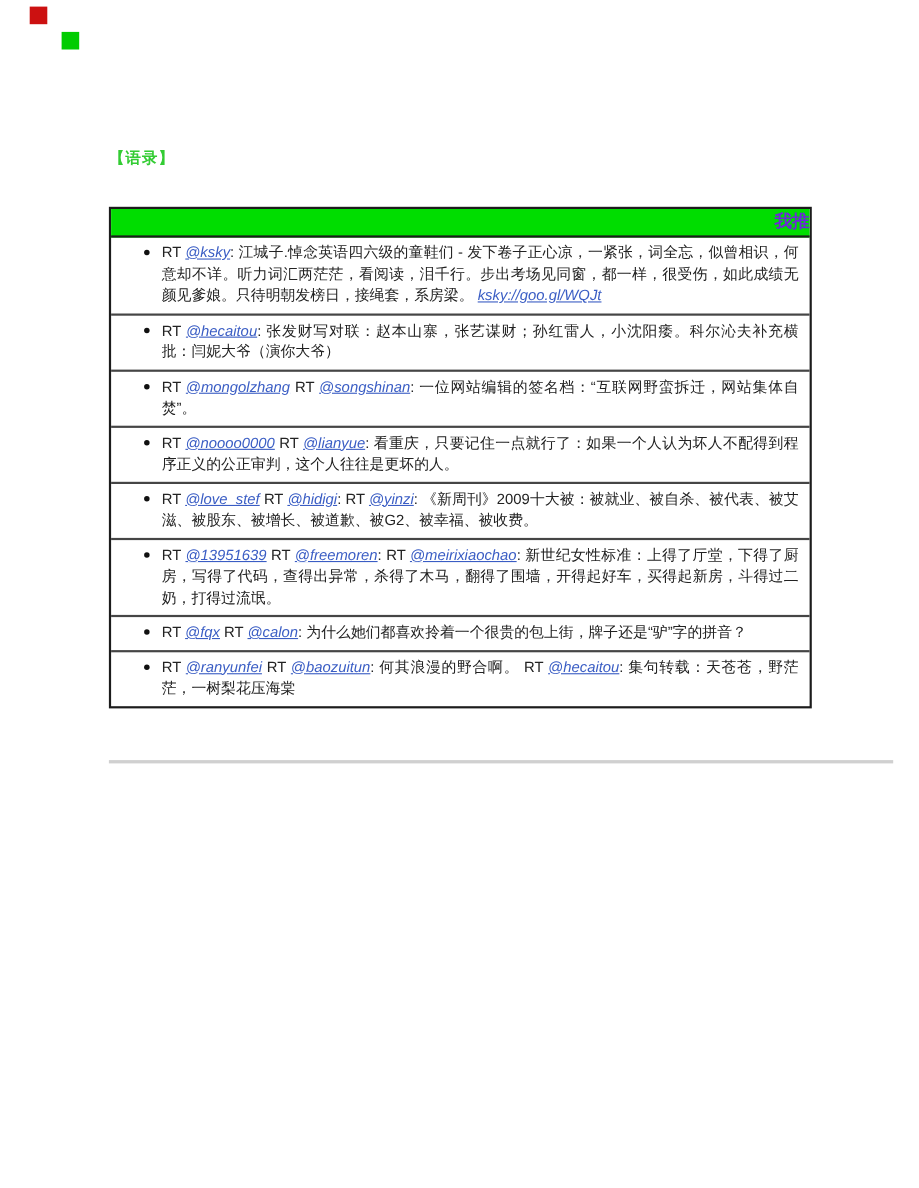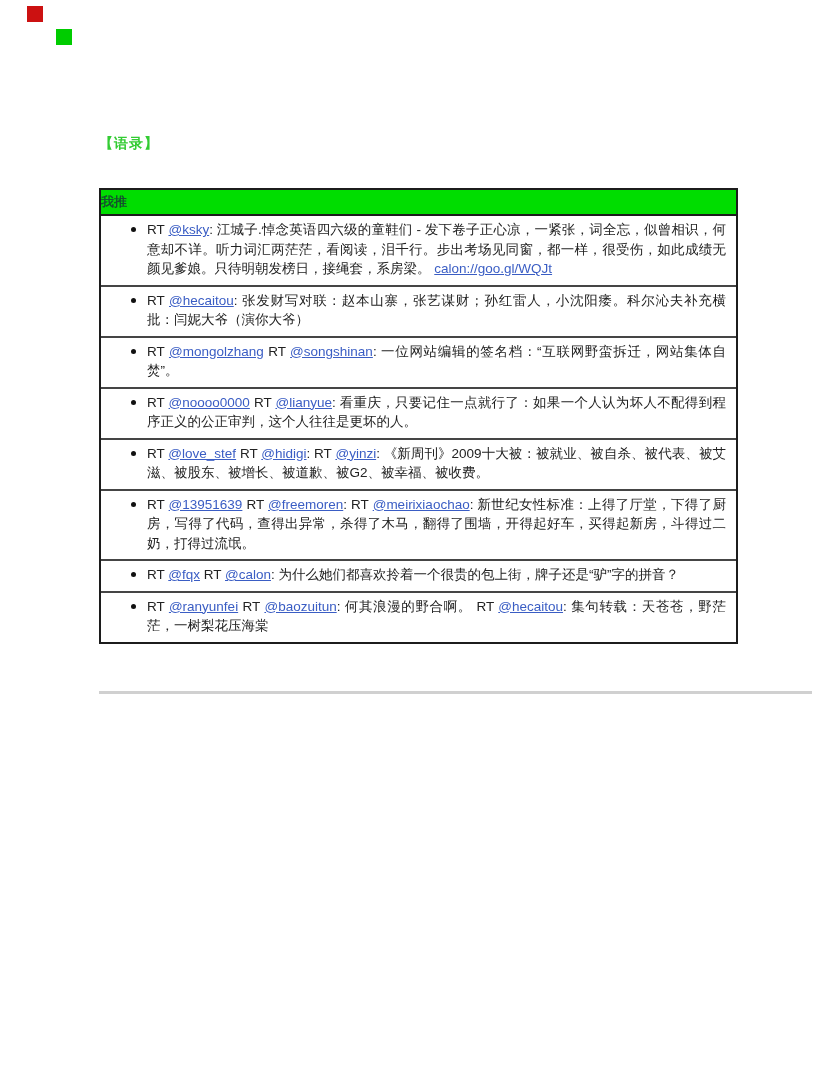--- a/index.html
+++ b/index.html
@@ -16,51 +16,51 @@
     font-size:14px;font-weight:bold;color:var(--title_green,#33cc33);
     letter-spacing:1px;
   }
   .tbl{
     position:absolute;left:99px;top:188px;width:639px;box-sizing:border-box;
     border:2px solid var(--border_dark,#1c1c1c);background:#fff;
   }
   .thead{
     background:var(--accent_green,#00dd00);
     border-bottom:2px solid var(--border_dark,#1c1c1c);
-    text-align:left;font-weight:bold;font-size:13px;color:#14532d;
+    text-align:right;font-weight:bold;font-size:16px;color:#6d28d9;
     padding:3px 0 4px 0;line-height:17px;
   }
   .row{
     position:relative;padding:4px 10px 6px 46px;
     font-size:13.5px;line-height:19.5px;color:var(--text,#222222);
     text-align:justify;
   }
   .row + .row{border-top:2px solid var(--row_border,#454545);}
   .bullet{
     position:absolute;left:30px;top:11px;width:5px;height:5px;border-radius:50%;
     background:#111;
   }
-  .row a{color:var(--link_blue,#3a5dc4);text-decoration:underline;cursor:pointer;}
+  .row a{color:var(--link_blue,#3a5dc4);text-decoration:underline;cursor:pointer;font-style:italic;}
   .divider{
     position:absolute;left:99px;top:691px;width:713px;height:3px;
     background:var(--divider_gray,#d0d0d0);
   }
 </style>
 </head>
 <body>
 
 <span class="sq red"></span>
 <span class="sq green"></span>
 
 <h2 class="section-title">【语录】</h2>
 
 <div class="tbl">
   <div class="thead">我推</div>
   <div id="rows">
-      <div class="row"><span class="bullet"></span><span>RT </span><a href="#">@ksky</a><span>: 江城子.悼念英语四六级的童鞋们 - 发下卷子正心凉，一紧张，词全忘，似曾相识，何意却不详。听力词汇两茫茫，看阅读，泪千行。步出考场见同窗，都一样，很受伤，如此成绩无颜见爹娘。只待明朝发榜日，接绳套，系房梁。 </span><a href="#">calon://goo.gl/WQJt</a></div>
+      <div class="row"><span class="bullet"></span><span>RT </span><a href="#">@ksky</a><span>: 江城子.悼念英语四六级的童鞋们 - 发下卷子正心凉，一紧张，词全忘，似曾相识，何意却不详。听力词汇两茫茫，看阅读，泪千行。步出考场见同窗，都一样，很受伤，如此成绩无颜见爹娘。只待明朝发榜日，接绳套，系房梁。 </span><a href="#">ksky://goo.gl/WQJt</a></div>
       <div class="row"><span class="bullet"></span><span>RT </span><a href="#">@hecaitou</a><span>: 张发财写对联：赵本山寨，张艺谋财；孙红雷人，小沈阳痿。科尔沁夫补充横批：闫妮大爷（演你大爷）</span></div>
       <div class="row"><span class="bullet"></span><span>RT </span><a href="#">@mongolzhang</a><span> RT </span><a href="#">@songshinan</a><span>: 一位网站编辑的签名档：“互联网野蛮拆迁，网站集体自焚”。</span></div>
       <div class="row"><span class="bullet"></span><span>RT </span><a href="#">@noooo0000</a><span> RT </span><a href="#">@lianyue</a><span>: 看重庆，只要记住一点就行了：如果一个人认为坏人不配得到程序正义的公正审判，这个人往往是更坏的人。</span></div>
       <div class="row"><span class="bullet"></span><span>RT </span><a href="#">@love_stef</a><span> RT </span><a href="#">@hidigi</a><span>: RT </span><a href="#">@yinzi</a><span>: 《新周刊》2009十大被：被就业、被自杀、被代表、被艾滋、被股东、被增长、被道歉、被G2、被幸福、被收费。</span></div>
       <div class="row"><span class="bullet"></span><span>RT </span><a href="#">@13951639</a><span> RT </span><a href="#">@freemoren</a><span>: RT </span><a href="#">@meirixiaochao</a><span>: 新世纪女性标准：上得了厅堂，下得了厨房，写得了代码，查得出异常，杀得了木马，翻得了围墙，开得起好车，买得起新房，斗得过二奶，打得过流氓。</span></div>
       <div class="row"><span class="bullet"></span><span>RT </span><a href="#">@fqx</a><span> RT </span><a href="#">@calon</a><span>: 为什么她们都喜欢拎着一个很贵的包上街，牌子还是“驴”字的拼音？</span></div>
       <div class="row"><span class="bullet"></span><span>RT </span><a href="#">@ranyunfei</a><span> RT </span><a href="#">@baozuitun</a><span>: 何其浪漫的野合啊。 RT </span><a href="#">@hecaitou</a><span>: 集句转载：天苍苍，野茫茫，一树梨花压海棠</span></div>
     </div>
 </div>
 

